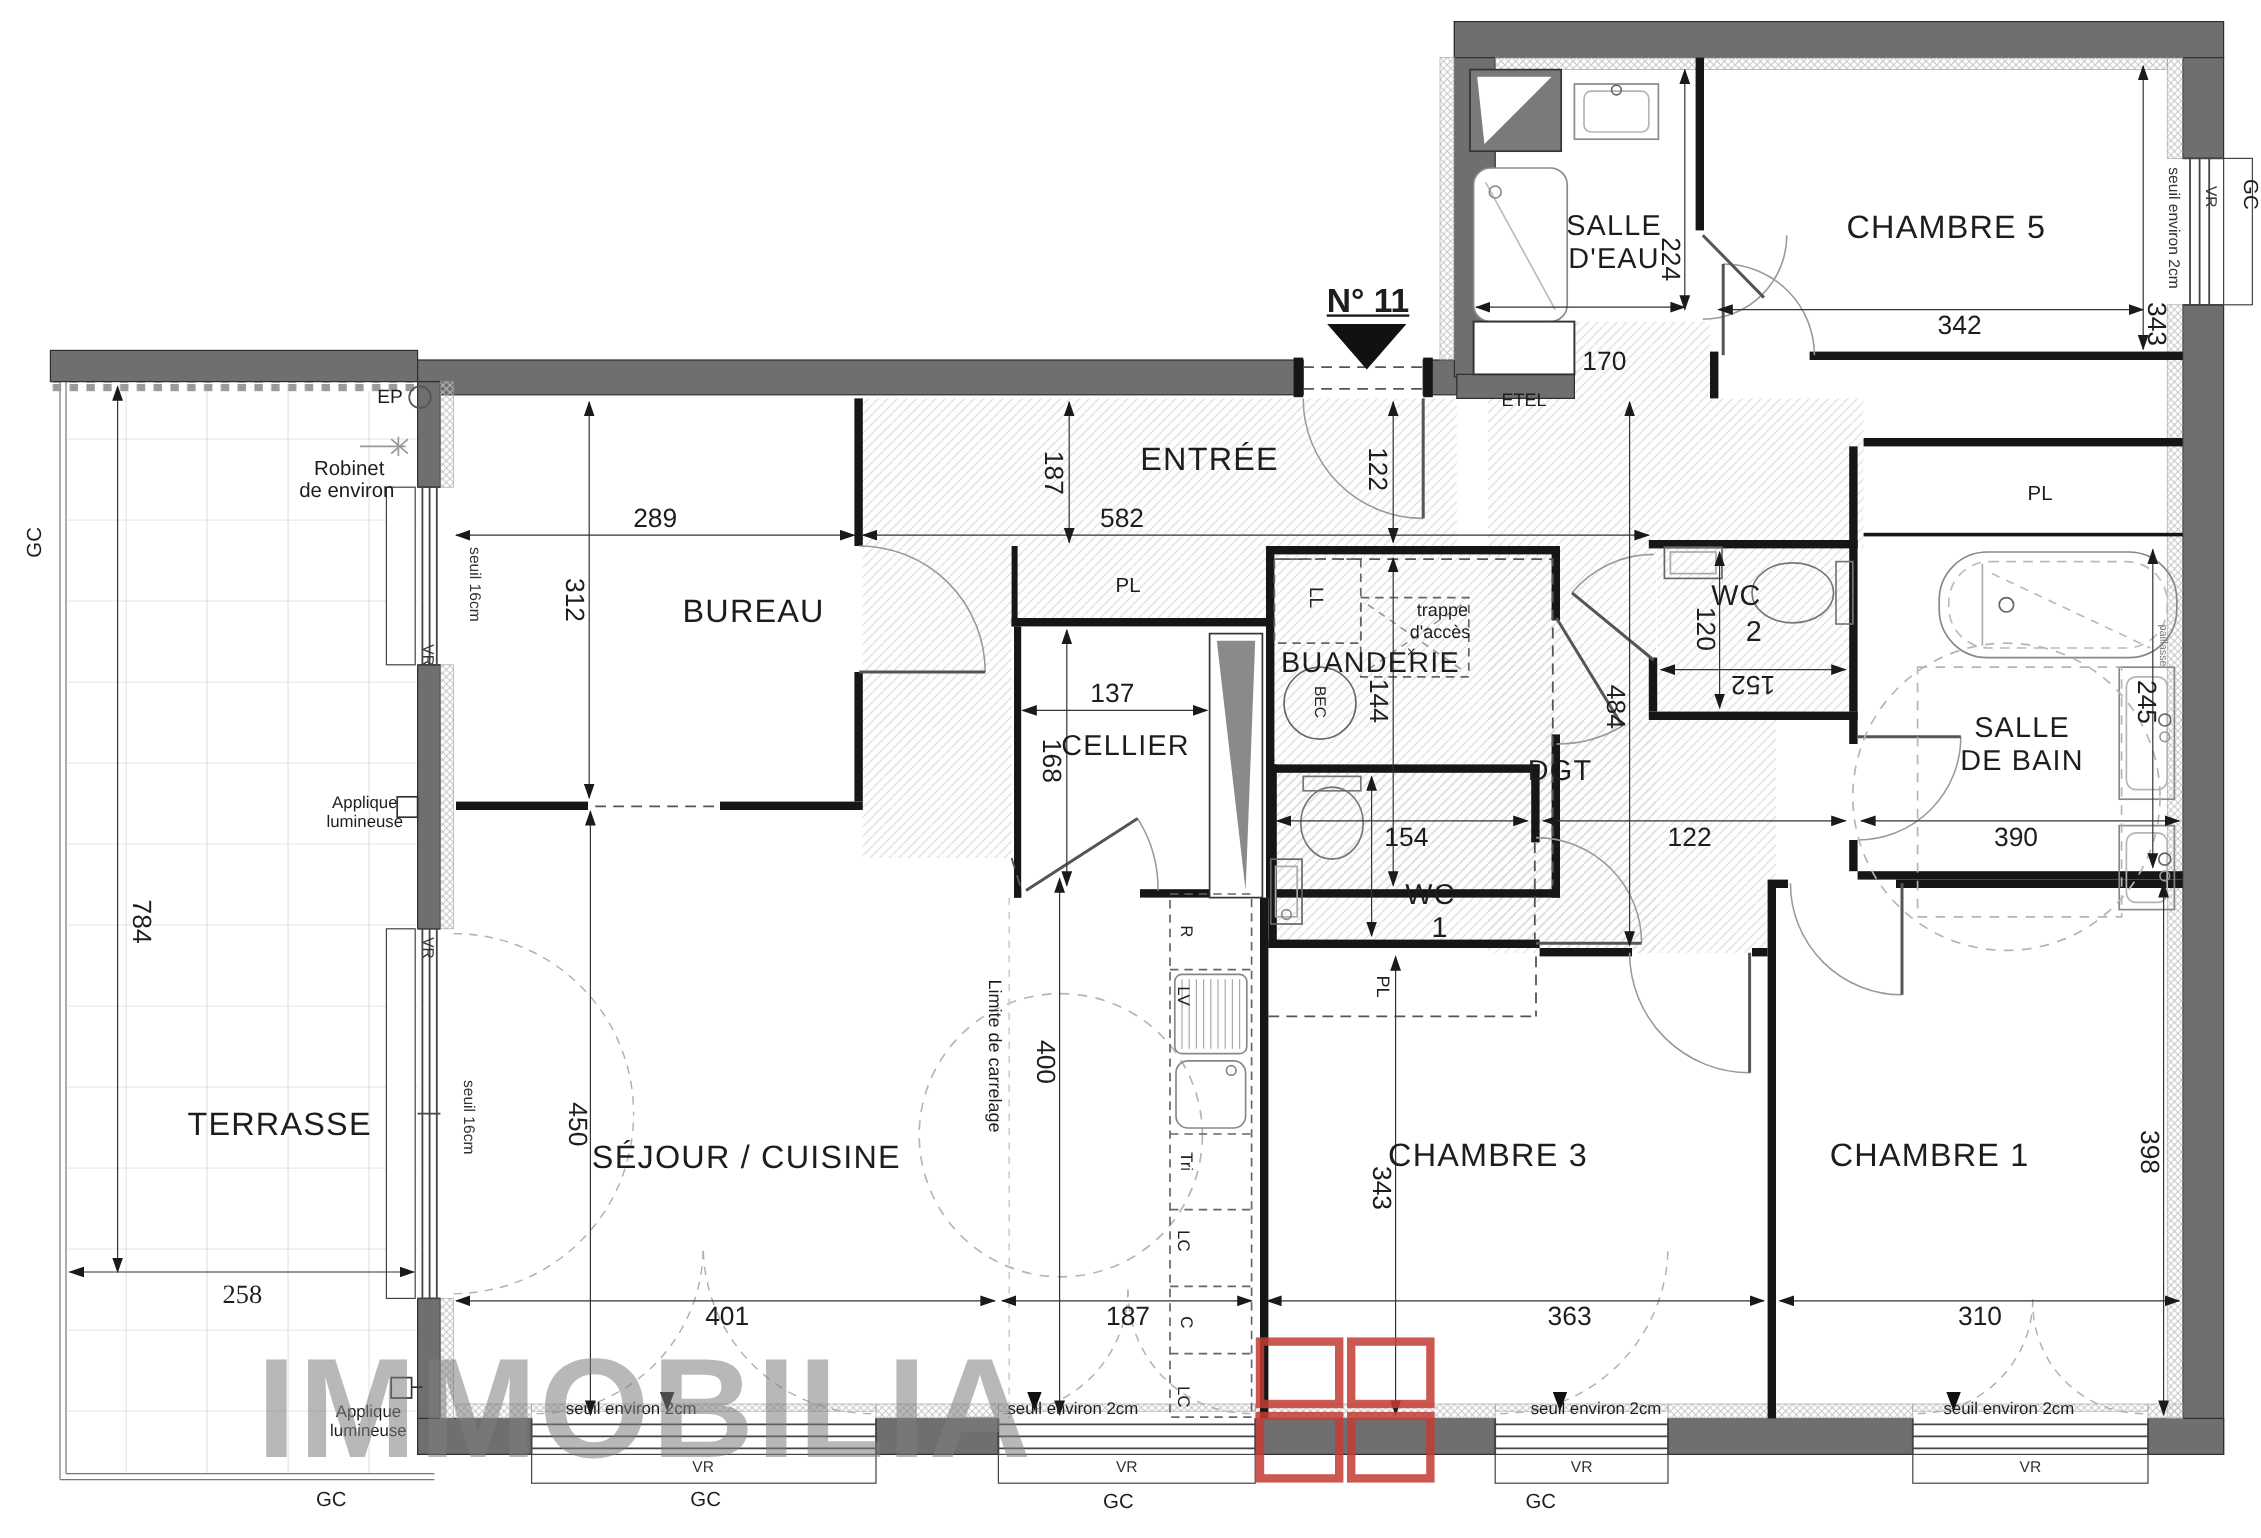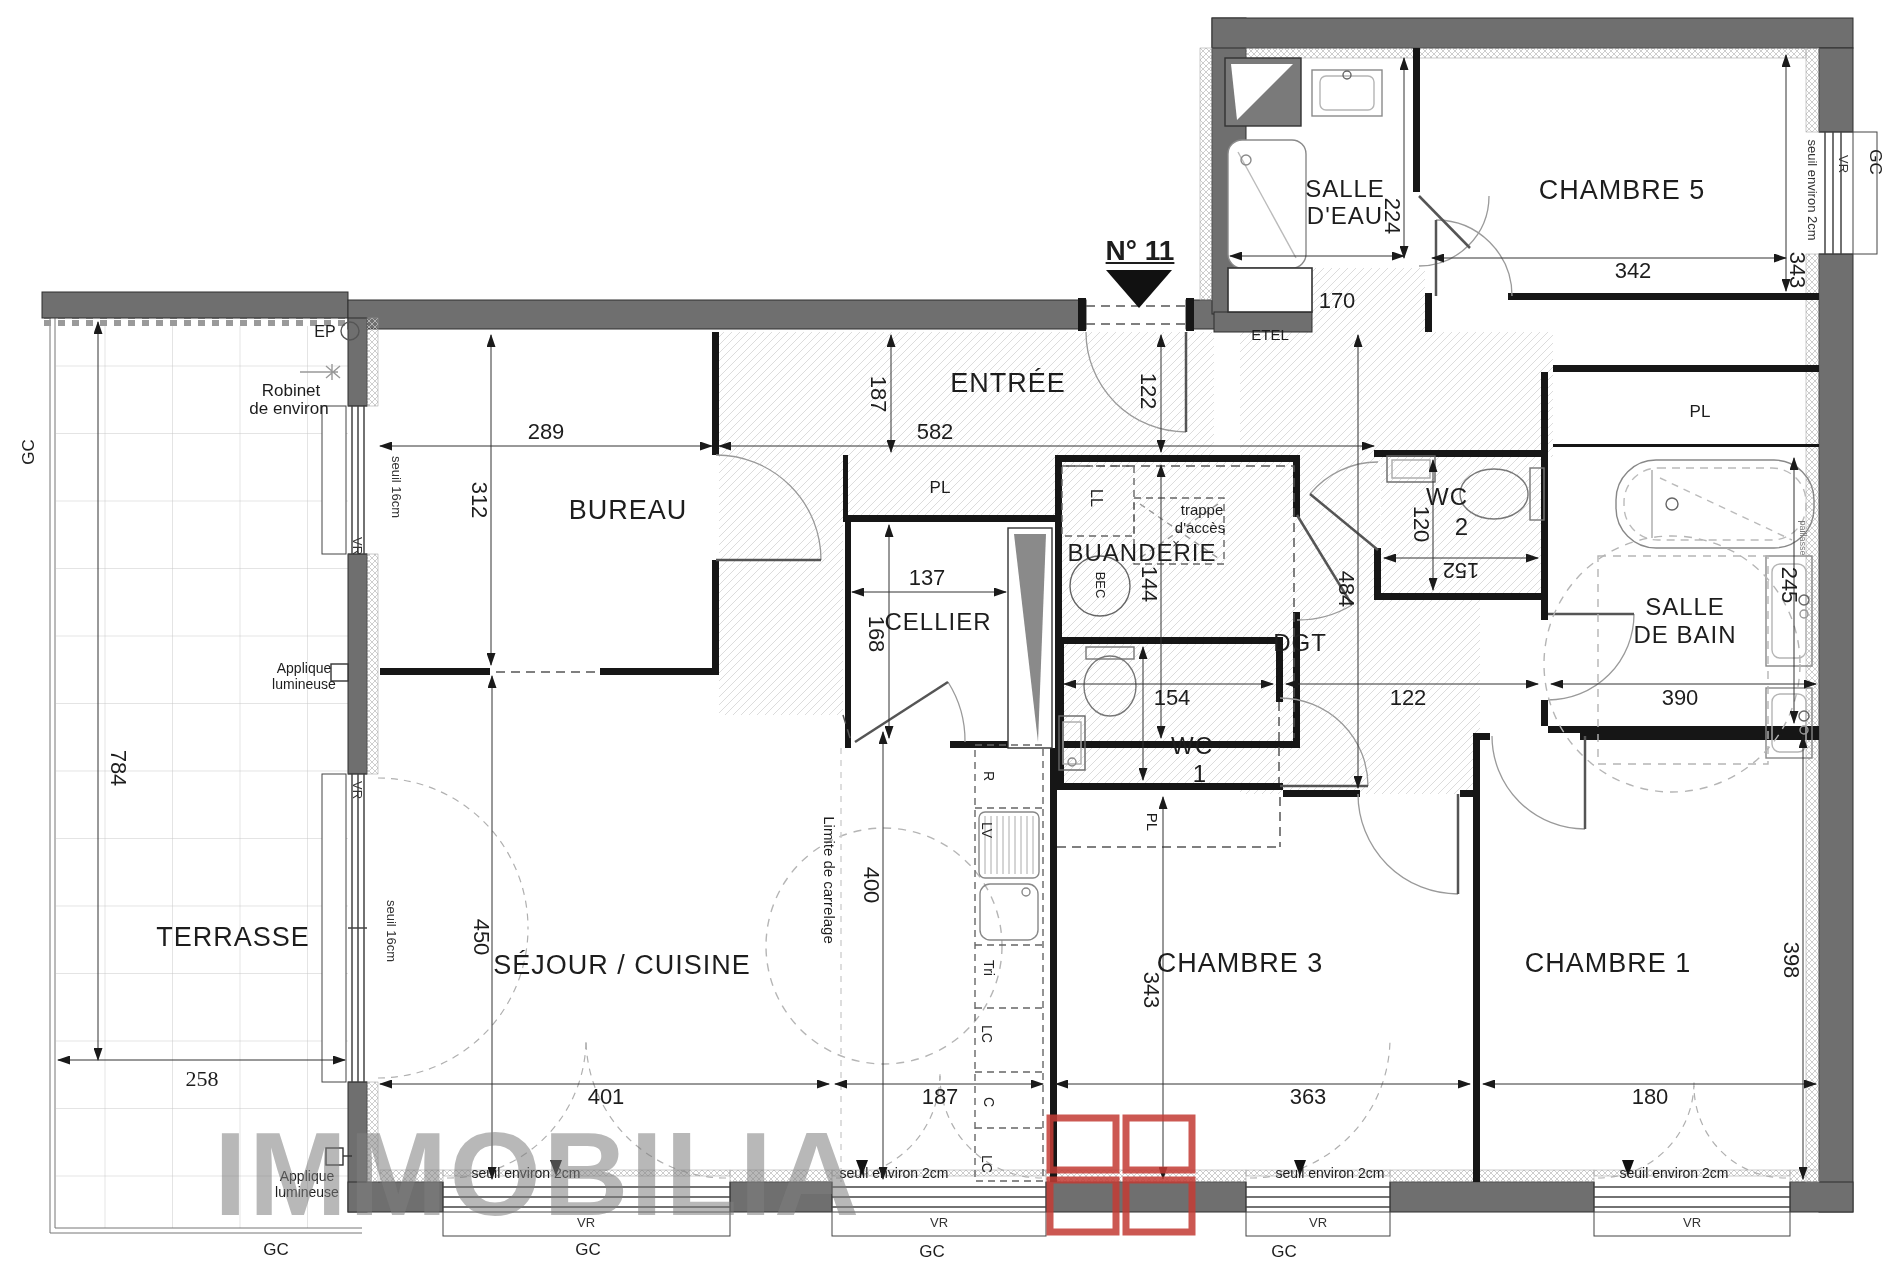--- a/index.html
+++ b/index.html
@@ -399,21 +399,21 @@
 <div class="lbl dim" style="left:1680px;top:698px;">390</div>
 <div class="lbl dim r90" style="left:118px;top:768px;">784</div>
 <div class="lbl dim" style="left:202px;top:1079px;font-family:Liberation Serif, serif;">258</div>
 <div class="lbl dim r90" style="left:481px;top:937px;">450</div>
 <div class="lbl dim r90" style="left:871px;top:885px;">400</div>
 <div class="lbl dim r90" style="left:1151px;top:990px;">343</div>
 <div class="lbl dim r90" style="left:1791px;top:960px;">398</div>
 <div class="lbl dim" style="left:606px;top:1097px;">401</div>
 <div class="lbl dim" style="left:940px;top:1097px;">187</div>
 <div class="lbl dim" style="left:1268px;top:1097px;margin-left:40px;">363</div>
-<div class="lbl dim" style="left:1650px;top:1097px;">180</div>
+<div class="lbl dim" style="left:1650px;top:1097px;">310</div>
 
 <div class="lbl unit-no" style="left:1140px;top:251px;text-decoration:underline;">N° 11</div>
 <div class="lbl ann" style="left:325px;top:332px;font-size:16px;">EP</div>
 <div class="lbl ann" style="left:291px;top:391px;font-size:17px;">Robinet</div>
 <div class="lbl ann" style="left:289px;top:409px;font-size:17px;">de environ</div>
 <div class="lbl ann" style="left:304px;top:668px;font-size:14px;">Applique</div>
 <div class="lbl ann" style="left:304px;top:684px;font-size:14px;">lumineuse</div>
 <div class="lbl ann" style="left:307px;top:1176px;font-size:14px;">Applique</div>
 <div class="lbl ann" style="left:307px;top:1192px;font-size:14px;">lumineuse</div>
 <div class="lbl ann-sm r90" style="left:396px;top:487px;">seuil 16cm</div>

